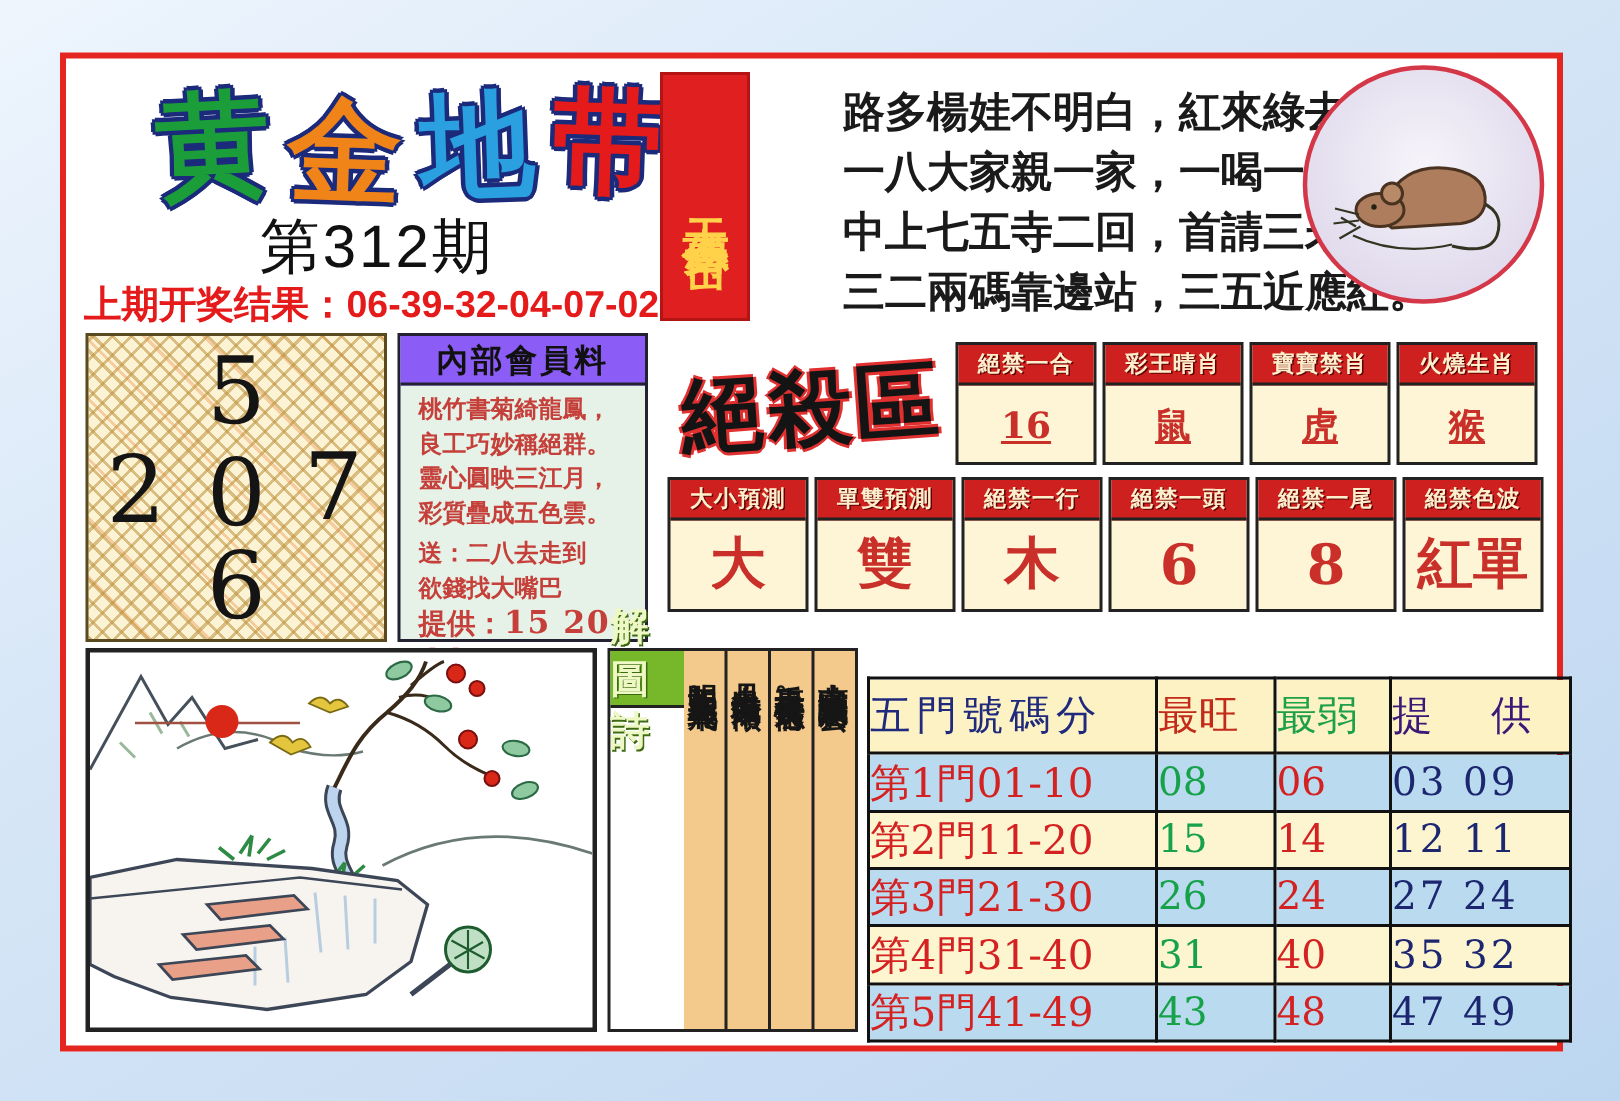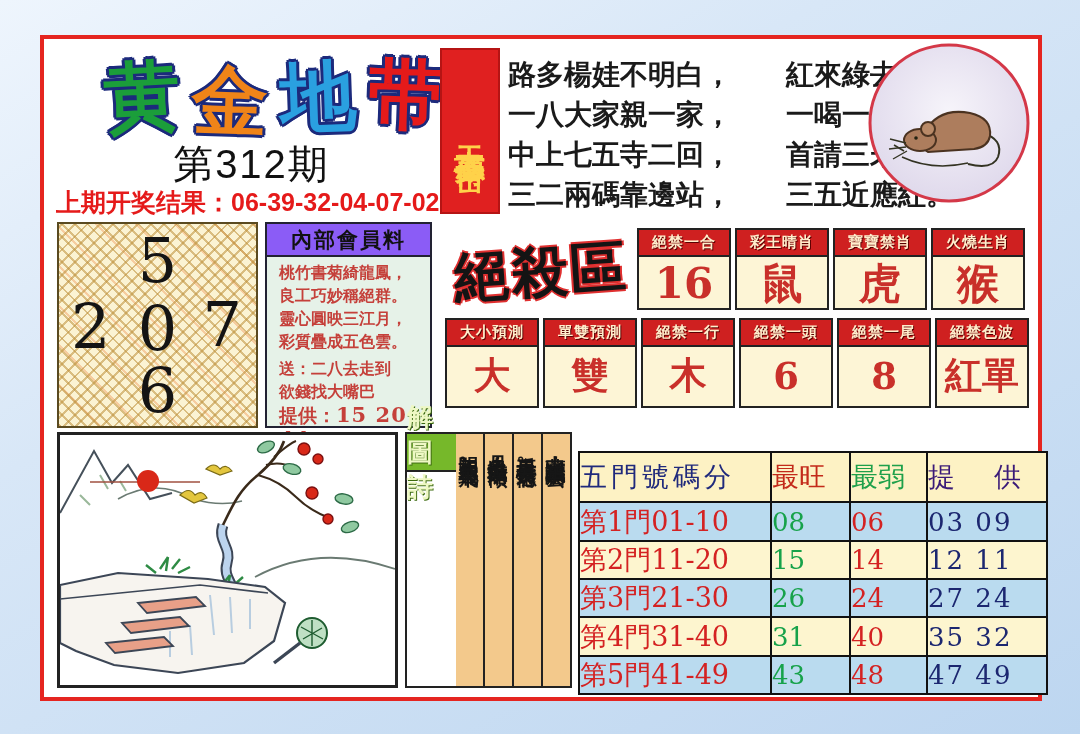--- a/index.html
+++ b/index.html
@@ -35,21 +35,21 @@
     color:#e51a1a; white-space:nowrap; }
 
   
   .banner { left:396px; top:9px; width:60px; height:166px; background:#e02020;
     border:2px solid #b51414; display:flex; align-items:center; justify-content:center; }
   .banner b { writing-mode:vertical-rl; text-orientation:upright; color:#ffd24a;
     font-size:31px; font-weight:bold; letter-spacing:5px;
     font-family:"DejaVu Serif", serif; }
   .poem { left:464px; top:16px; width:452px; height:160px; }
   .poem .row { display:flex; height:40px; align-items:center;
-    font-family:"DejaVu Serif", serif; font-size:28px; font-weight:bold; color:#1a1a1a; }
+    font-family:"DejaVu Serif", serif; font-size:28px; font-weight:bold; color:#1a1a1a;text-align:right; }
   .poem .h1 { width:278px; display:inline-block; }
 
   .zodiac { left:822px; top:2px; width:166px; height:164px; }
 
   
   .numbox { left:13px; top:183px; width:201px; height:206px; border:2px solid #5a4a20;
     background-color:#fbf3d3;
     background-image:
       repeating-linear-gradient(45deg, rgba(190,145,60,.55) 0 2px, transparent 2px 9px),
       repeating-linear-gradient(-45deg, rgba(190,145,60,.55) 0 2px, transparent 2px 9px),
@@ -80,21 +80,21 @@
     align-items:center; justify-content:center; transform:rotate(-4deg);
     font-family:"DejaVu Serif", serif; font-size:56px; font-weight:900; color:#141414;
     letter-spacing:2px;
     text-shadow:2px 0 0 #e03030,-2px 0 0 #e03030,0 2px 0 #e03030,0 -2px 0 #e03030; }
   .kbox { width:94px; border:2px solid #222; background:#fdf5d6; position:absolute; }
   .kbox .kh { background:#cf2020; color:#ffeecc; font-size:15px; font-weight:bold;
     height:27px; display:flex; align-items:center; justify-content:center;
     letter-spacing:1px; text-shadow:1px 1px 0 #5a0000; border-bottom:2px solid #222; }
   .kbox .kv { display:flex; align-items:center; justify-content:center;
     color:#c9302a; font-weight:900; font-family:"DejaVu Serif", serif; }
-  .r1 { top:189px; height:82px; } .r1 .kv { height:53px; font-size:42px; }
+  .r1 { top:189px; height:82px; } .r1 .kv { height:53px; font-size:24px;text-decoration:underline; }
   .r2 { top:279px; height:90px; } .r2 .kv { height:57px; font-size:37px; }
 
   
   .scene { left:13px; top:393px; width:341px; height:256px; border:3px solid #222;
     background:#fff; }
   .scene svg { width:100%; height:100%; display:block; }
 
   
   .jietu { left:361px; top:393px; width:167px; height:256px; border:2px solid #222;
     display:flex; flex-direction:row; }

